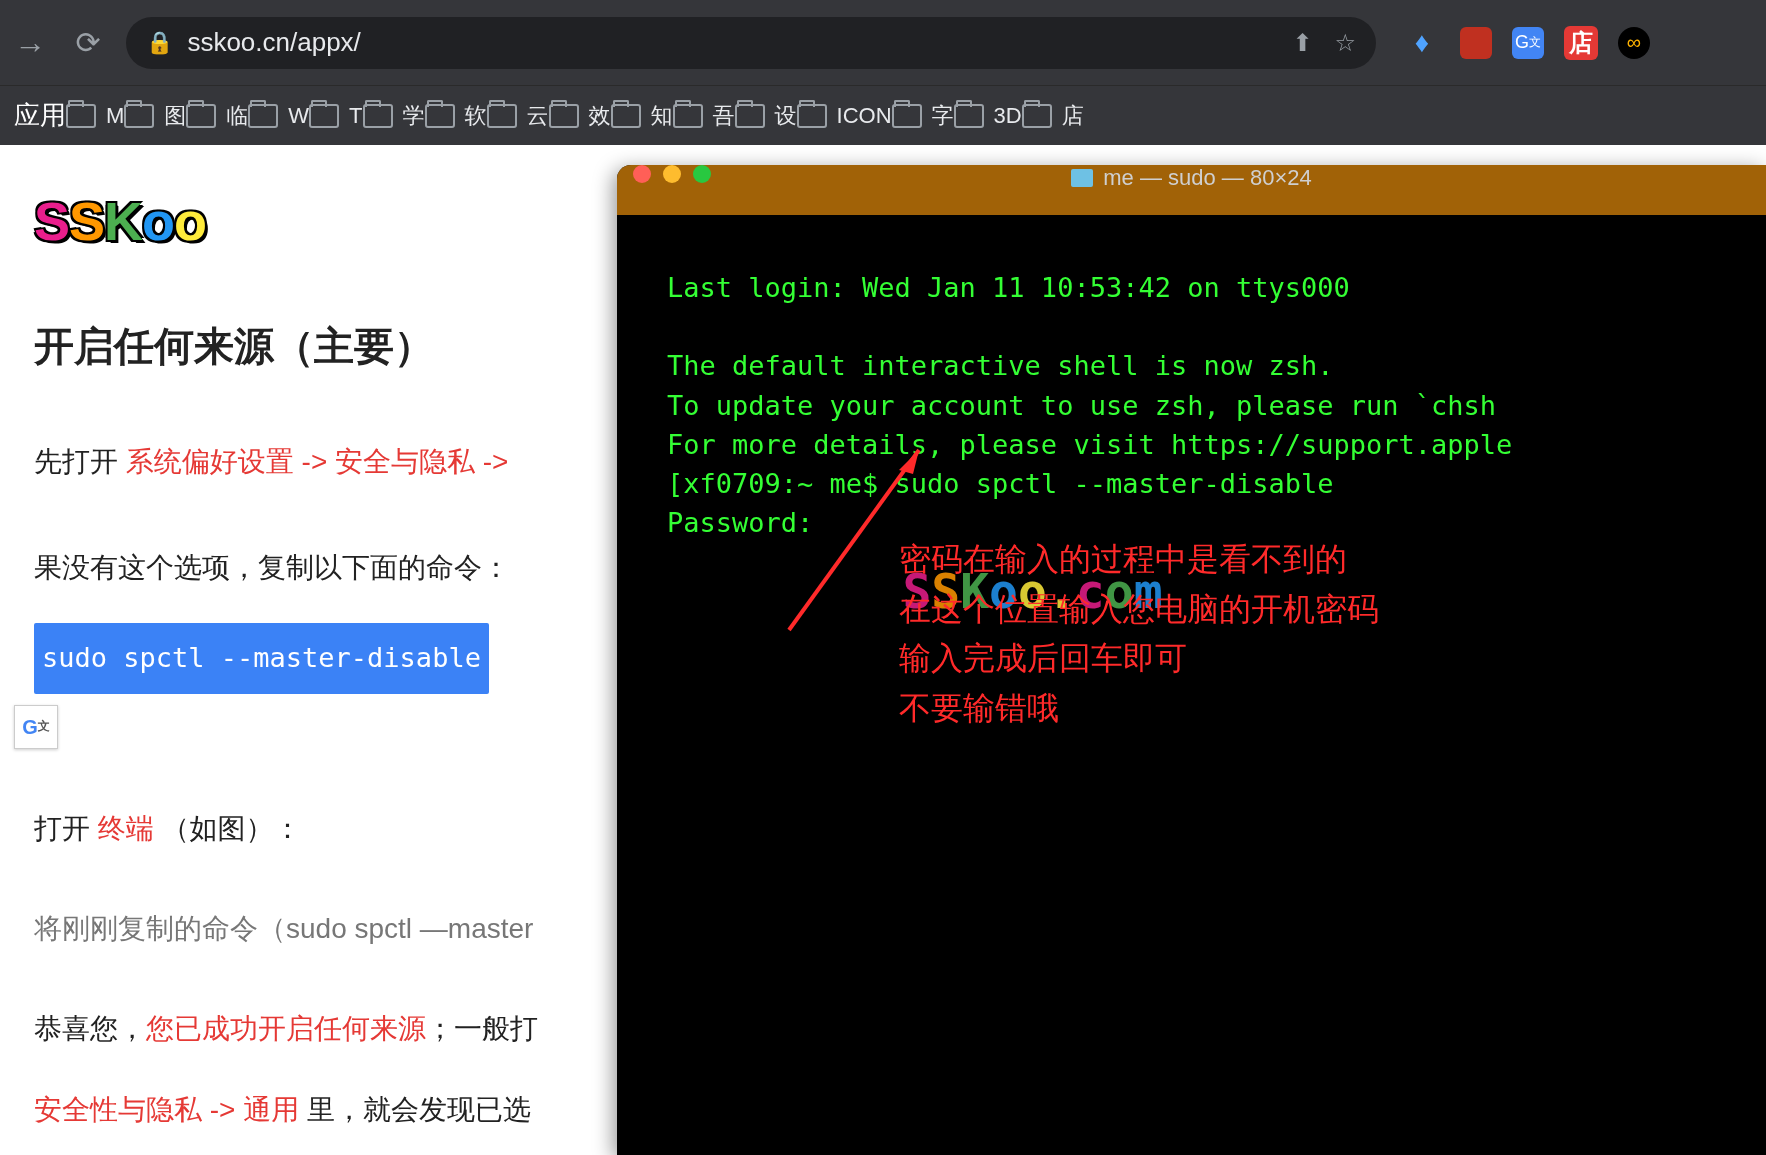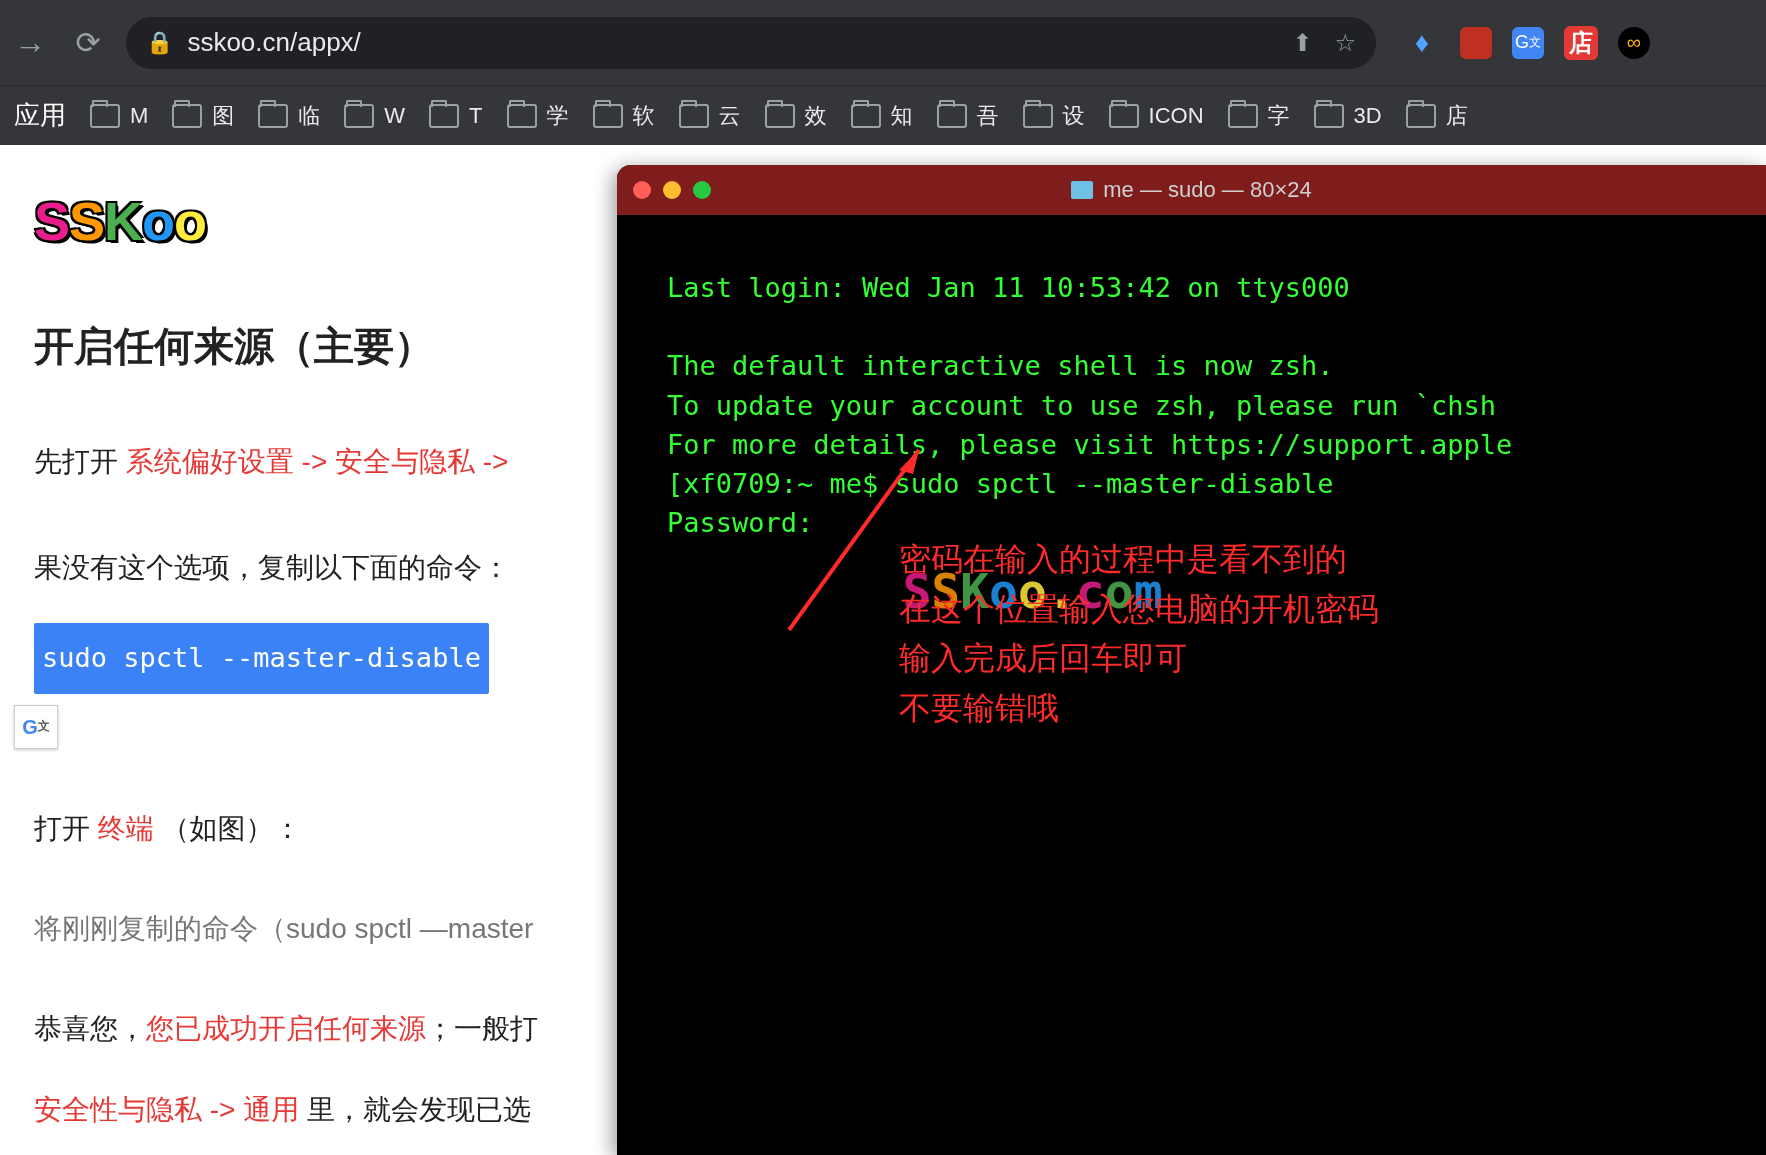--- a/index.html
+++ b/index.html
@@ -63,21 +63,20 @@
   .ext-inf { background:#000; color:#ffb300; border-radius:50%; width:32px; height:32px; font-size:20px;}
 
   
   .bookmarks-bar {
     height: 60px;
     background: #35363a;
     border-top: 1px solid #2a2a2a;
     display: flex;
     align-items: center;
     padding: 0 14px;
-    gap: 24px;
     color: #e8eaed;
     font-size: 22px;
   }
   .bm { display: flex; align-items: center; gap: 10px; cursor: pointer;}
   .bm-folder {
     width: 30px; height: 24px;
     border: 2px solid #9aa0a6;
     border-radius: 3px;
     position: relative;
   }
@@ -153,23 +152,23 @@
     left: 617px;
     right: 0;
     bottom: 0;
     background: #000;
     border-radius: 14px 0 0 0;
     overflow: hidden;
     box-shadow: -4px 4px 20px rgba(0,0,0,.4);
   }
   .term-titlebar {
     height: 50px;
-    background: #7f1d1d;
+    background: #a16207;
     display: flex;
-    align-items: center;
+    align-items: flex-start;
     padding: 0 16px;
     position: relative;
   }
   .traffic { display:flex; gap:12px;}
   .tl { width:18px; height:18px; border-radius:50%;}
   .tl-red{background:#ff5f57;}
   .tl-yellow{background:#febc2e;}
   .tl-green{background:#28c840;}
   .term-title {
     position:absolute; left:0; right:0;

